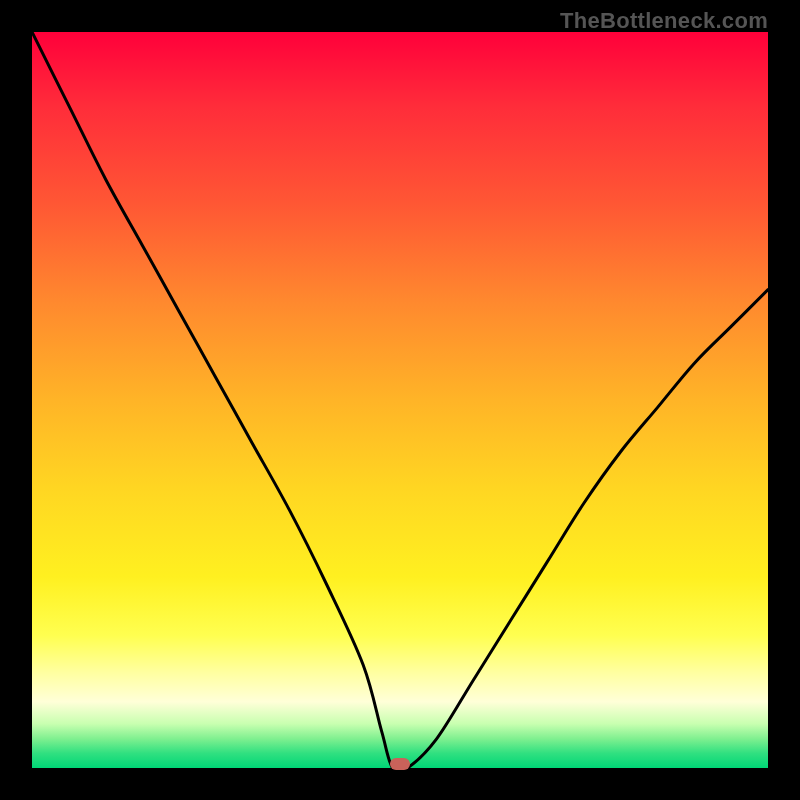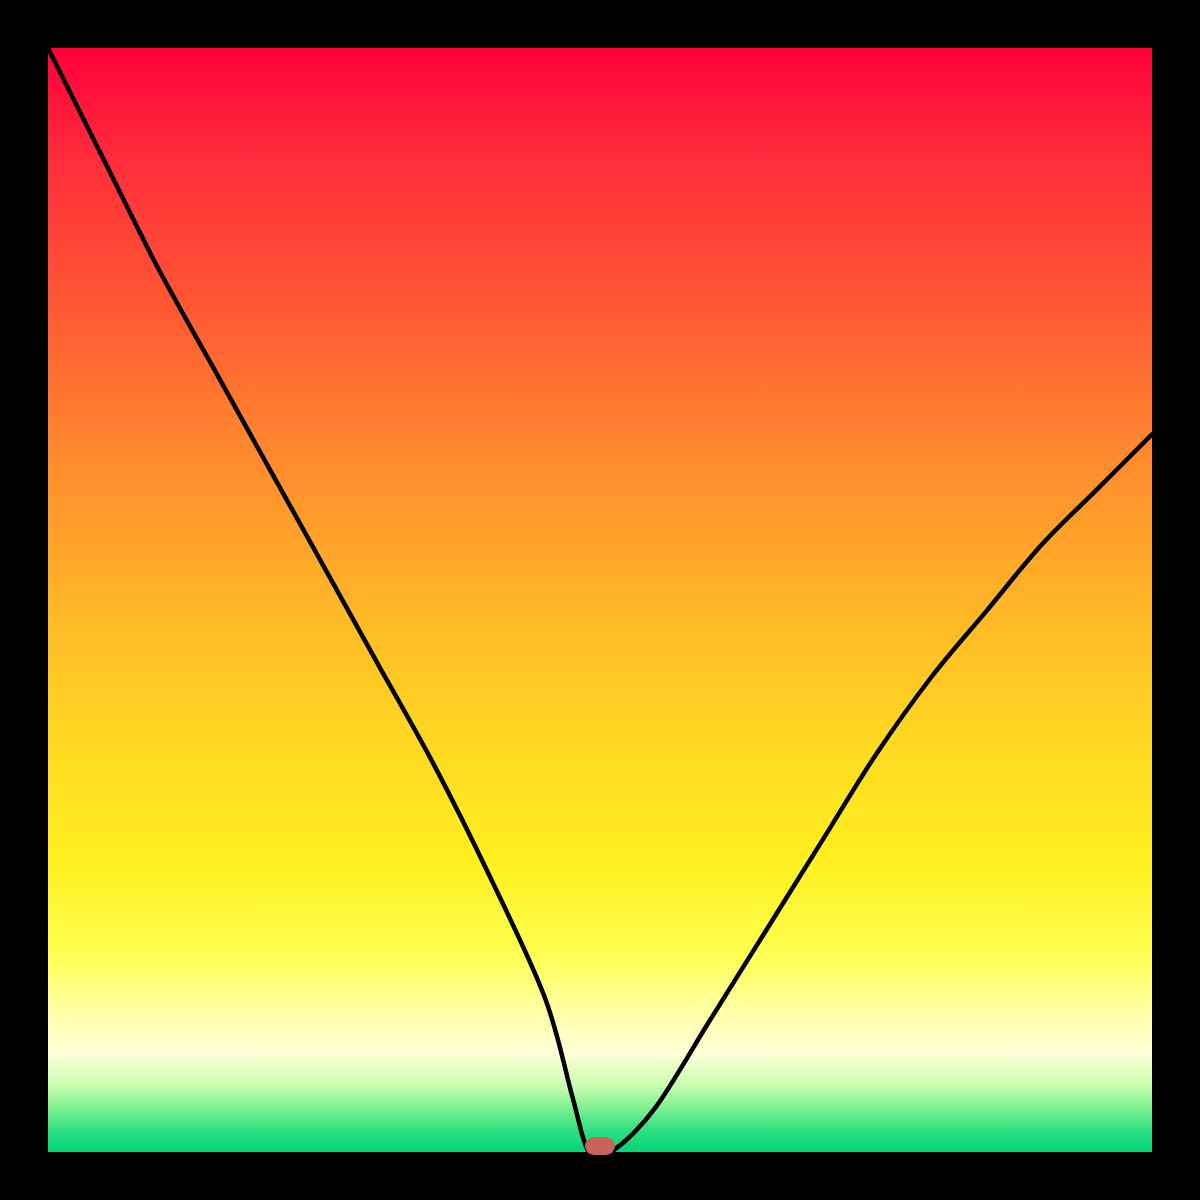--- a/index.html
+++ b/index.html
@@ -69,13 +69,14 @@
 
 <div class="chart-container">
 
   <div class="plot-area">
     <svg class="curve" viewBox="0 0 736 736" preserveAspectRatio="none">
       <path id="curve-path" fill="none" stroke="#000" stroke-width="3" stroke-linecap="round" stroke-linejoin="round" d="M 0.0 0.0 C 6.1 12.3, 24.5 49.1, 36.8 73.6 C 49.1 98.1, 61.3 123.9, 73.6 147.2 C 85.9 170.5, 98.1 191.4, 110.4 213.4 C 122.7 235.5, 134.9 257.6, 147.2 279.7 C 159.5 301.8, 171.7 323.8, 184.0 345.9 C 196.3 368.0, 208.5 390.1, 220.8 412.2 C 233.1 434.2, 245.3 455.1, 257.6 478.4 C 269.9 501.7, 282.1 526.2, 294.4 552.0 C 306.7 577.8, 322.0 608.4, 331.2 633.0 C 340.4 657.5, 344.7 682.0, 349.6 699.2 C 354.5 716.4, 356.3 729.9, 360.6 736.0 C 364.9 742.1, 368.0 740.9, 375.4 736.0 C 382.7 731.1, 393.8 721.3, 404.8 706.6 C 415.8 691.8, 429.3 667.3, 441.6 647.7 C 453.9 628.1, 466.1 608.4, 478.4 588.8 C 490.7 569.2, 502.9 549.5, 515.2 529.9 C 527.5 510.3, 539.7 489.4, 552.0 471.0 C 564.3 452.6, 576.5 435.5, 588.8 419.5 C 601.1 403.6, 613.3 390.1, 625.6 375.4 C 637.9 360.6, 650.1 344.7, 662.4 331.2 C 674.7 317.7, 686.9 306.7, 699.2 294.4 C 711.5 282.1, 729.9 263.7, 736.0 257.6"></path>
     </svg>
     <div id="minpoint" class="minpoint" style="left: 368px; top: 732px;"></div>
   </div>
 
+  <div class="watermark">TheBottleneck.com</div>
 </div>
 
 </body></html>

